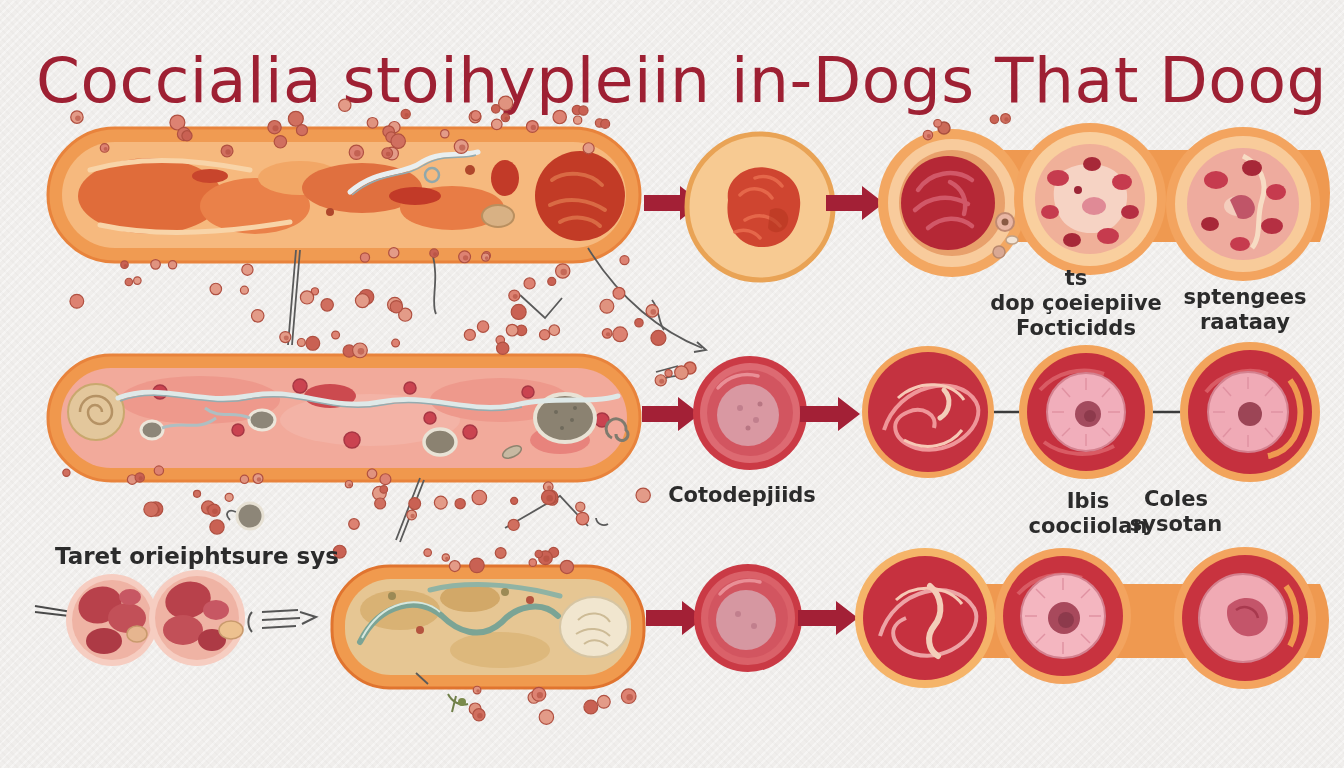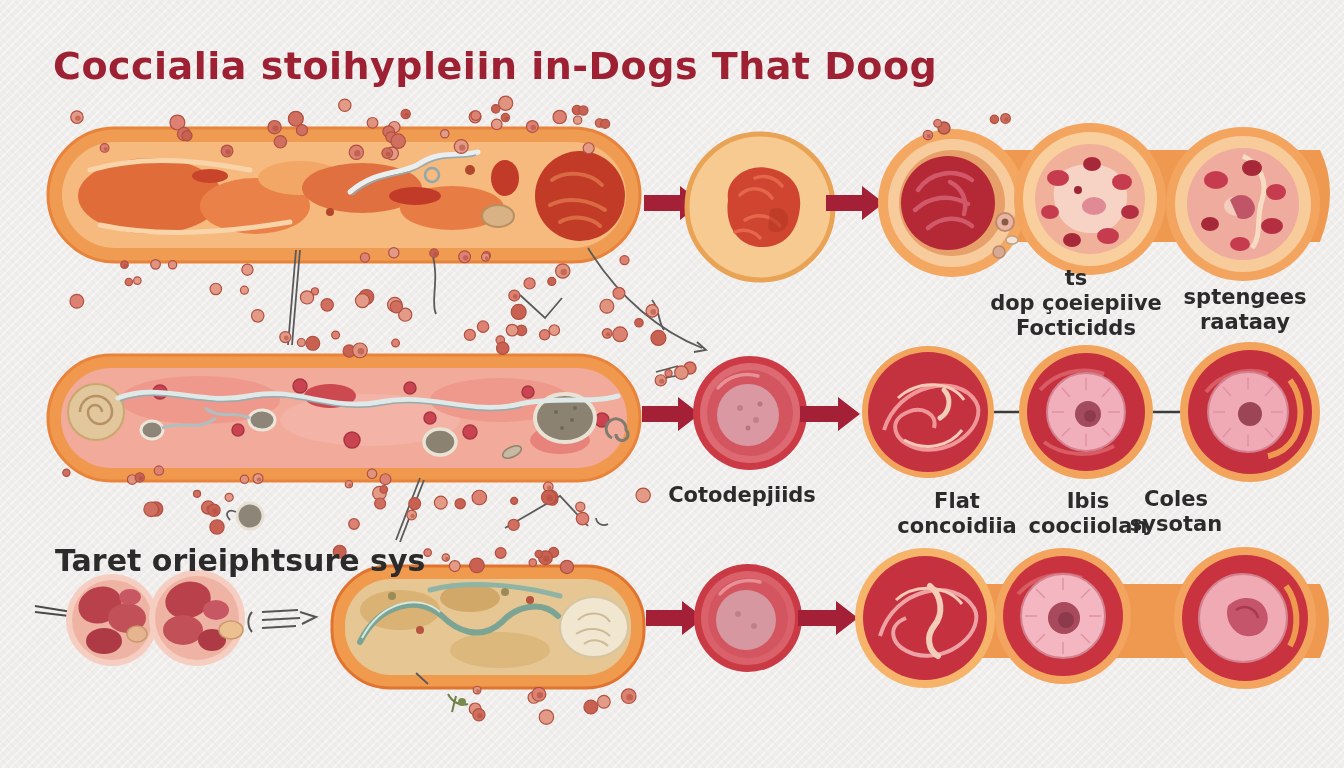--- a/index.html
+++ b/index.html
@@ -7,34 +7,34 @@
     position:relative;
     width:1344px;height:768px;
     overflow:hidden;
     background-color:#f0eeec;
     background-image:
       repeating-linear-gradient(45deg, rgba(0,0,0,0.015) 0 2px, transparent 2px 6px),
       repeating-linear-gradient(-45deg, rgba(255,255,255,0.4) 0 2px, transparent 2px 6px);
     font-family:"DejaVu Sans","Liberation Sans",sans-serif;
   }
   .title{
-    position:absolute;left:53px;top:44px;
-    font-size:38px;font-weight:700;letter-spacing:.5px;
+    position:absolute;left:36px;top:44px;
+    font-size:63px;font-weight:400;letter-spacing:.5px;
     color:var(--title-color,#9e2033);
     white-space:nowrap;
   }
   .art{position:absolute;left:0;top:0;width:1344px;height:768px;}
   .lbl{
     position:absolute;
     color:var(--label-color,#2b2b2b);
     font-size:21px;font-weight:700;line-height:1.18;
     text-align:center;white-space:pre-line;
     transform:translateX(-50%);
   }
-  .lbl.left{transform:none;text-align:left;font-size:30px;}
+  .lbl.left{transform:none;text-align:left;font-size:23px;}
 </style>
 </head>
 <body>
 
 <div class="canvas">
 
   <div class="title">Coccialia stoihypleiin in-Dogs That Doog</div>
 
   <svg class="art" viewBox="0 0 1344 768">
 
@@ -530,21 +530,19 @@
         <circle cx="937.6562654972076" cy="123.34991931915283" r="3.867551326751709" fill="#dd8272" stroke="#b05041" stroke-width="1.2"></circle>
       </g>
   </svg>
 
   <div class="lbl" style="left:1245px;top:285px">sptengees
 raataay</div>
   <div class="lbl" style="left:1076px;top:266px">ts
 dop çoeiepiive
 Focticidds</div>
   <div class="lbl" style="left:742px;top:483px">Cotodepjiids</div>
-  <div class="lbl" style="left:957px;top:489px">Flat
-concoidiia</div>
   <div class="lbl" style="left:1088px;top:489px">Ibis
 coociiolan</div>
   <div class="lbl" style="left:1176px;top:487px">Coles
 sysotan</div>
   <div class="lbl left" style="left:55px;top:543px">Taret orieiphtsure sys</div>
 
 </div>
 
 </body></html>

